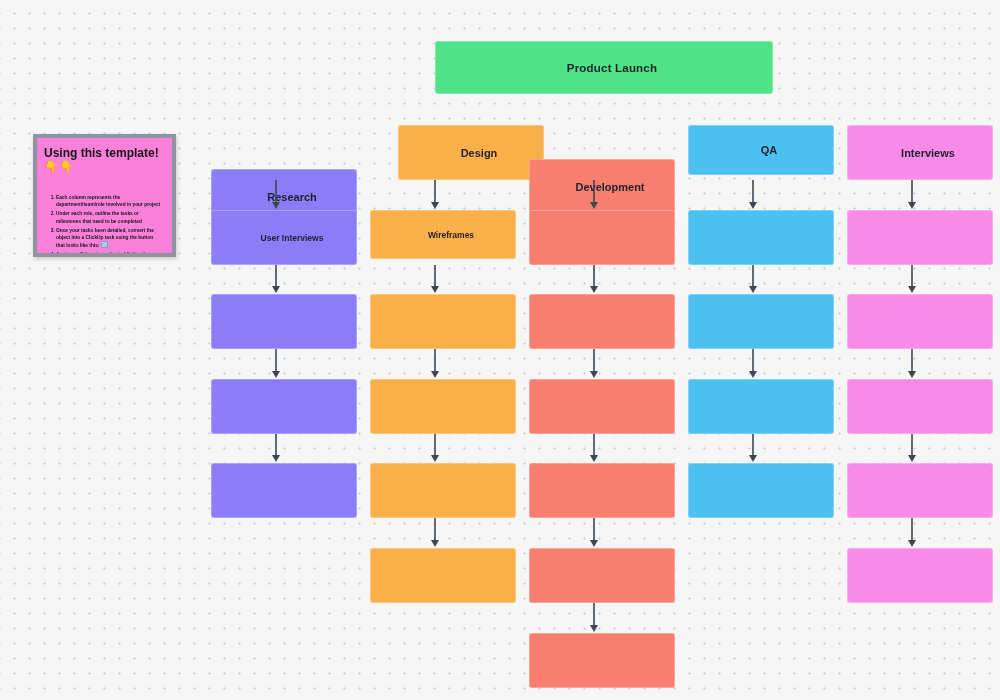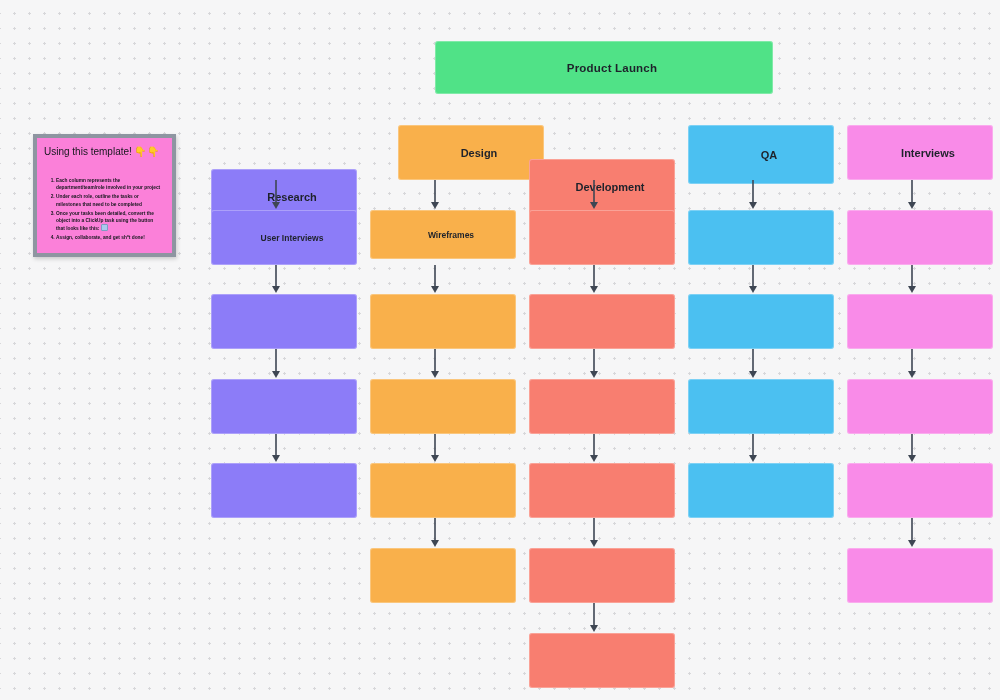--- a/index.html
+++ b/index.html
@@ -33,21 +33,21 @@
   .arrow { position: absolute; width: 14px; }
   .sticky {
     position: absolute; left: 33px; top: 134px; width: 143px; height: 123px;
     background: #8e95a1; padding: 4px; box-sizing: border-box;
     box-shadow: 1px 2px 4px rgba(0,0,0,0.18);
   }
   .sticky-inner {
     width: 100%; height: 100%; background: #fb80d9; box-sizing: border-box;
     padding: 8px 7px 4px 7px; overflow: hidden;
   }
-  .sticky-title { font-size: 10px; font-weight: 400; color: #14161c; margin-bottom: 20px; }
+  .sticky-title { font-size: 12px; font-weight: 700; color: #14161c; margin-bottom: 20px; }
   .sticky ol {
     margin: 0; padding: 0 2px 0 12px; font-size: 4.8px; line-height: 1.5;
     color: #14161c; font-weight: 600;
   }
   .sticky li { margin-bottom: 2px; }
   .task-icon {
     display: inline-block; width: 5px; height: 5px; vertical-align: -1px;
     background: #a9c9ee; border-radius: 1px; border: .5px solid #7f9cc4;
   }
 </style>
@@ -180,21 +180,21 @@
         <line x1="7" y1="0" x2="7" y2="24" stroke="#3e4653" stroke-width="1.6"></line>
         <path d="M3 22 L7 29 L11 22 Z" fill="#3e4653"></path>
       </svg>
       <div class="shape col-box task" style="left: 529px; top: 633px; width: 130px; height: 55px; background: rgb(248, 126, 112);">
         <span class="lbl"></span>
       </div>
       <svg class="arrow" width="14" height="30" viewBox="0 0 14 30" style="left: 587px; top: 603px;">
         <line x1="7" y1="0" x2="7" y2="24" stroke="#3e4653" stroke-width="1.6"></line>
         <path d="M3 22 L7 29 L11 22 Z" fill="#3e4653"></path>
       </svg>
-      <div class="shape col-box header" style="left: 688px; top: 125px; width: 130px; height: 59px; background: rgb(75, 192, 241);">
+      <div class="shape col-box header" style="left: 688px; top: 125px; width: 130px; height: 50px; background: rgb(75, 192, 241);">
         <span class="lbl">QA</span>
       </div>
       <div class="shape col-box task" style="left: 688px; top: 210px; width: 130px; height: 55px; background: rgb(75, 192, 241);">
         <span class="lbl"></span>
       </div>
       <svg class="arrow" width="14" height="30" viewBox="0 0 14 30" style="left: 746px; top: 180px;">
         <line x1="7" y1="0" x2="7" y2="24" stroke="#3e4653" stroke-width="1.6"></line>
         <path d="M3 22 L7 29 L11 22 Z" fill="#3e4653"></path>
       </svg>
       <div class="shape col-box task" style="left: 688px; top: 294px; width: 130px; height: 55px; background: rgb(75, 192, 241);">

